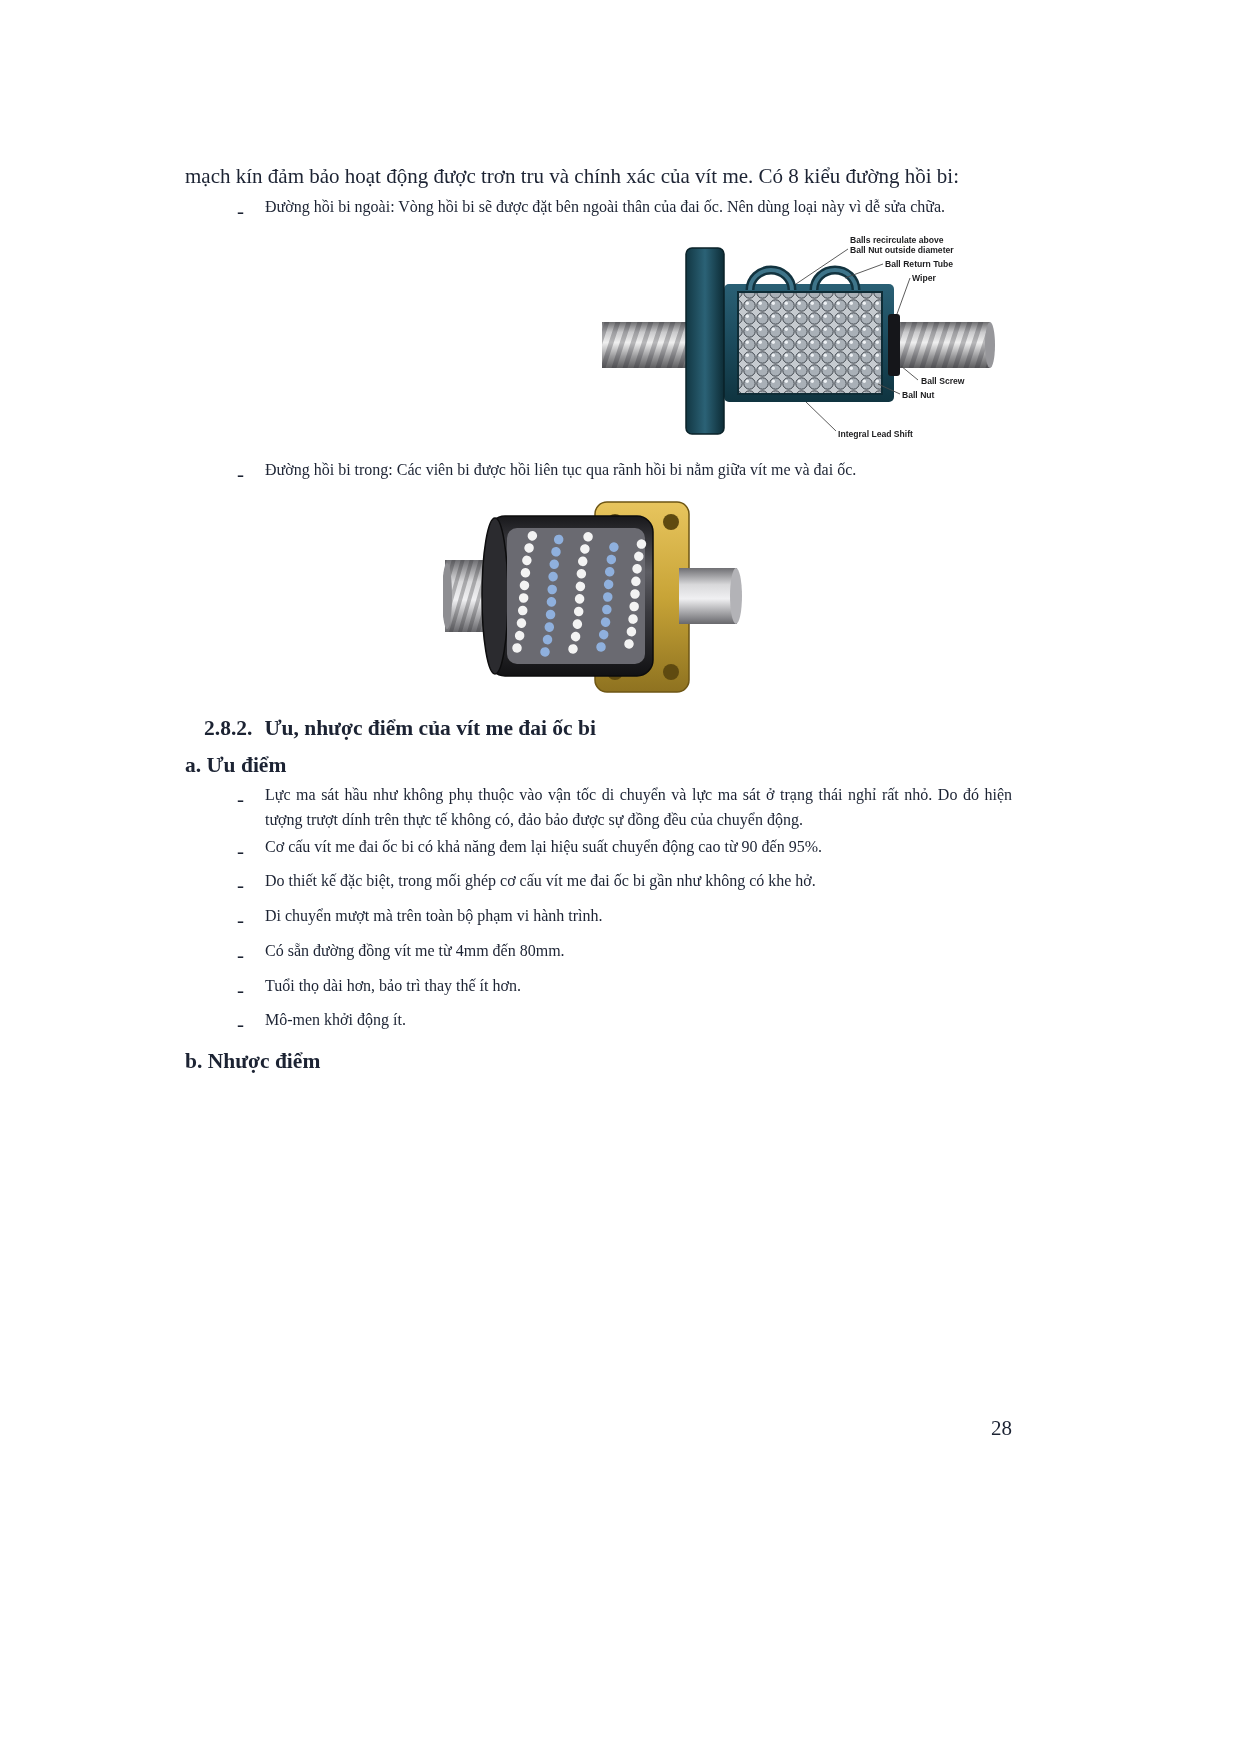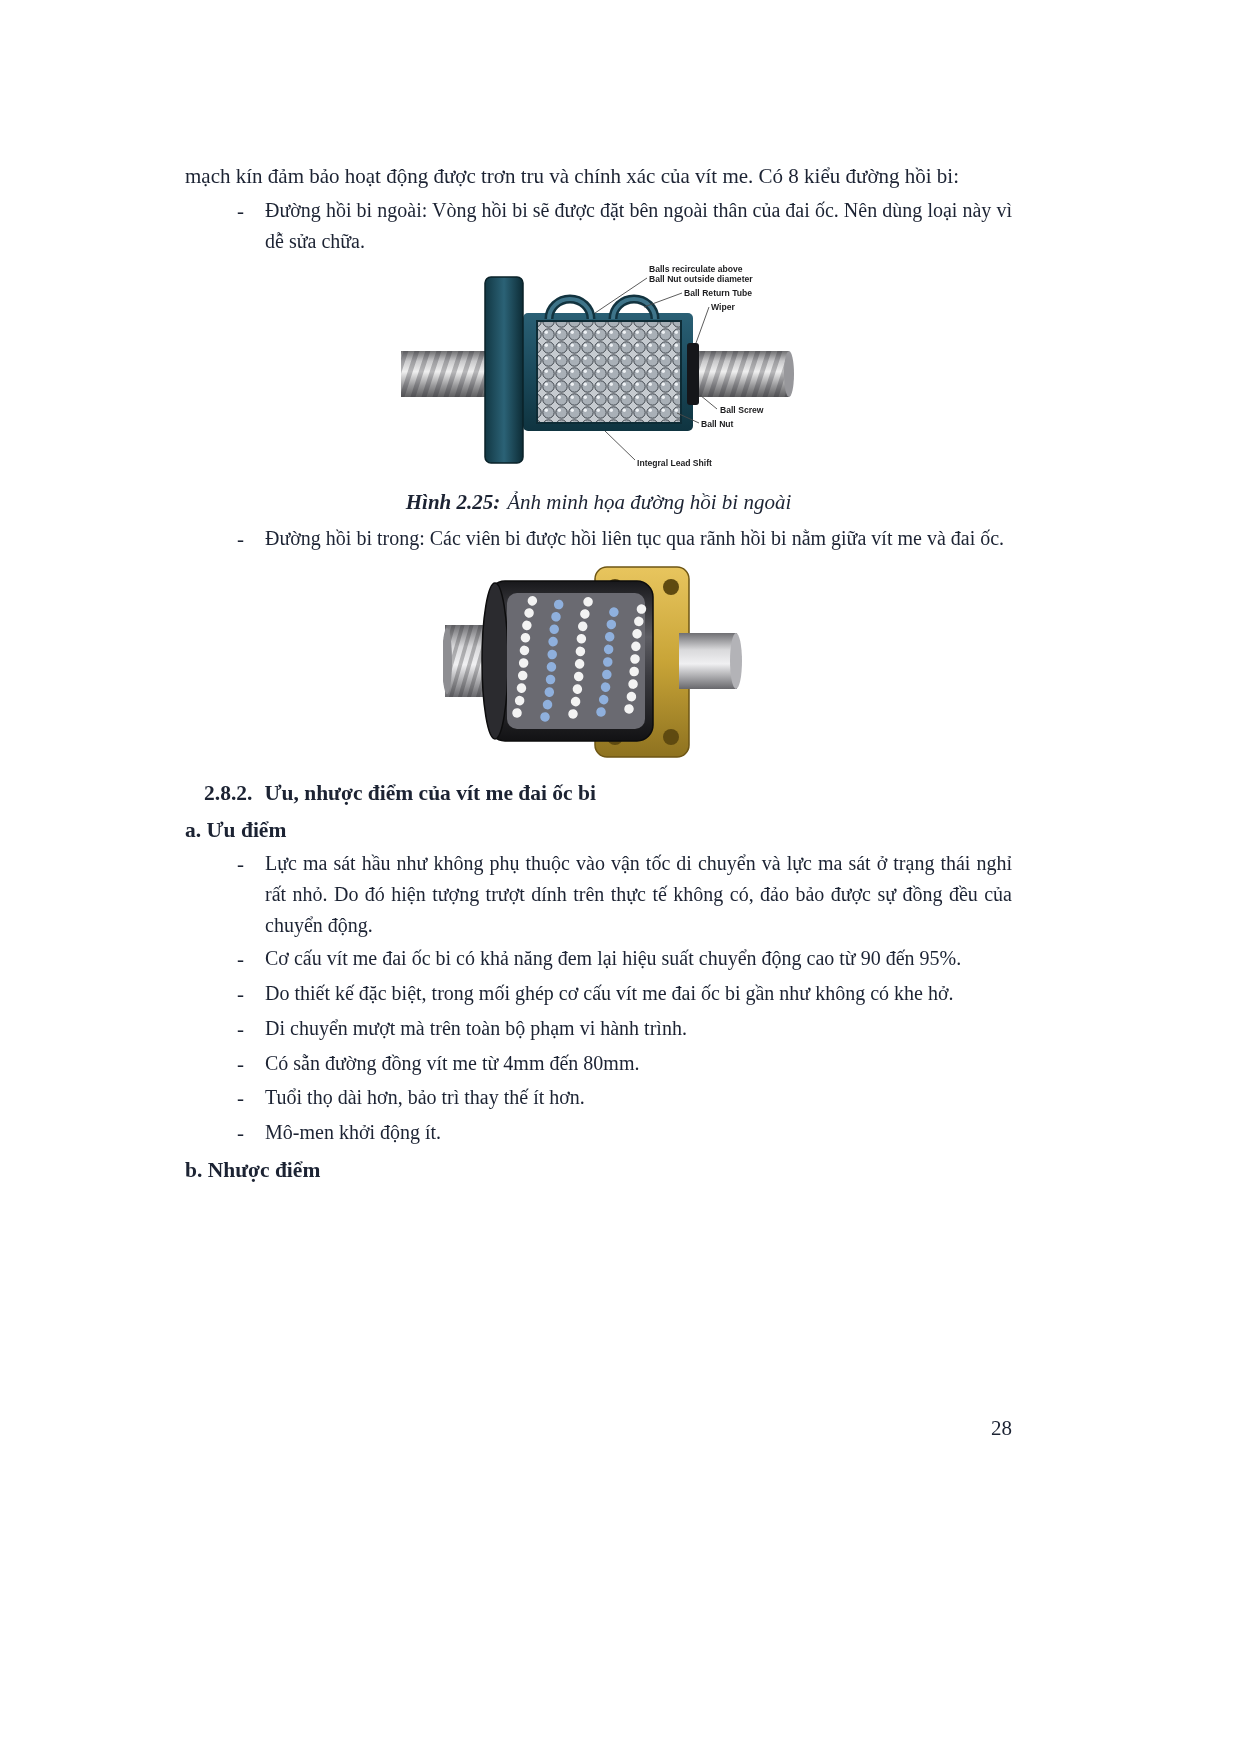--- a/index.html
+++ b/index.html
@@ -2,23 +2,23 @@
 <html><head>
 <meta charset="utf-8">
 <style>
   * { margin: 0; padding: 0; box-sizing: border-box; }
   html, body { width: 1240px; height: 1754px; background: #ffffff; }
   body { font-family: "Liberation Serif", serif; color: #1c2333; position: relative; overflow: hidden; }
   .page { position: absolute; inset: 0; padding: 160px 228px 0 185px; }
   .body-text { font-size: 21px; line-height: 1.56; text-align: justify; }
   .dash-item { display: flex; margin-top: 2px; padding-left: 52px; }
   .dash-marker { flex: 0 0 28px; font-size: 21px; line-height: 1.56; }
-  .dash-body { flex: 1; font-size: 20px; line-height: 1.56; text-align: justify; }
+  .dash-body { flex: 1; font-size: 16px; line-height: 1.56; text-align: justify; }
   .figure { margin: 6px 0 2px 0; }
-  .fig1-wrap { margin-left: 214px; }
+  .fig1-wrap { margin-left: 214px; text-align: right; }
   .fig2-wrap { margin-left: 258px; }
   .caption { font-size: 21px; line-height: 1.5; text-align: center; font-style: italic; margin: 2px 0 4px 0; }
   .cap-label { font-weight: bold; margin-right: 7px; }
   .heading { font-size: 21.5px; font-weight: bold; margin-top: 8px; line-height: 1.5; }
   .heading-number { margin-right: 12px; margin-left: 19px; }
   .sub-heading { font-size: 21.5px; font-weight: bold; margin-top: 4px; line-height: 1.5; }
   .adv-list { margin-top: 2px; }
   .page-number { position: absolute; top: 1416px; right: 228px; font-size: 21px; }
   .fig-label { font-family: "Liberation Sans", sans-serif; font-size: 8.6px; font-weight: bold; fill: #1d1d1f; }
   .leader { stroke: #4a4a4a; stroke-width: 0.9; fill: none; }
@@ -100,23 +100,20 @@
         <text class="fig-label" x="250" y="19">Ball Nut outside diameter</text>
         <text class="fig-label" x="285" y="33">Ball Return Tube</text>
         <text class="fig-label" x="312" y="47">Wiper</text>
         <text class="fig-label" x="321" y="150">Ball Screw</text>
         <text class="fig-label" x="302" y="164">Ball Nut</text>
         <text class="fig-label" x="238" y="203">Integral Lead Shift</text>
       </g>
     </svg>
   </figure>
 
-  <p class="caption">
-    <span class="cap-label">Hình 2.25:</span><span>Ảnh minh họa đường hồi bi ngoài</span>
-  </p>
 
   <div class="dash-item">
     <span class="dash-marker">-</span>
     <span class="dash-body">Đường hồi bi trong: Các viên bi được hồi liên tục qua rãnh hồi bi nằm giữa vít me và đai ốc.</span>
   </div>
 
   <figure class="figure fig2-wrap">
     <svg width="300" height="204" viewBox="0 0 300 204">
       <defs>
         <linearGradient id="gGold" x1="0" x2="0" y1="0" y2="1">

